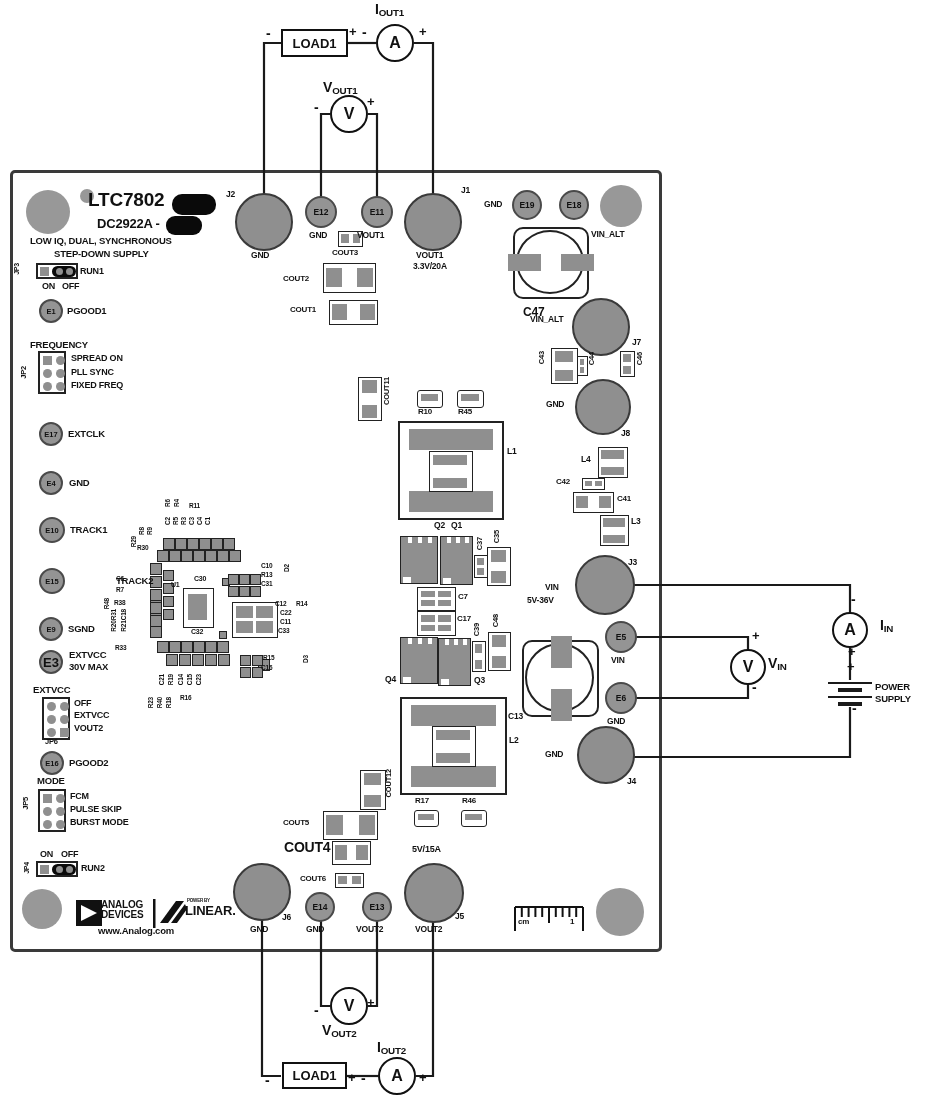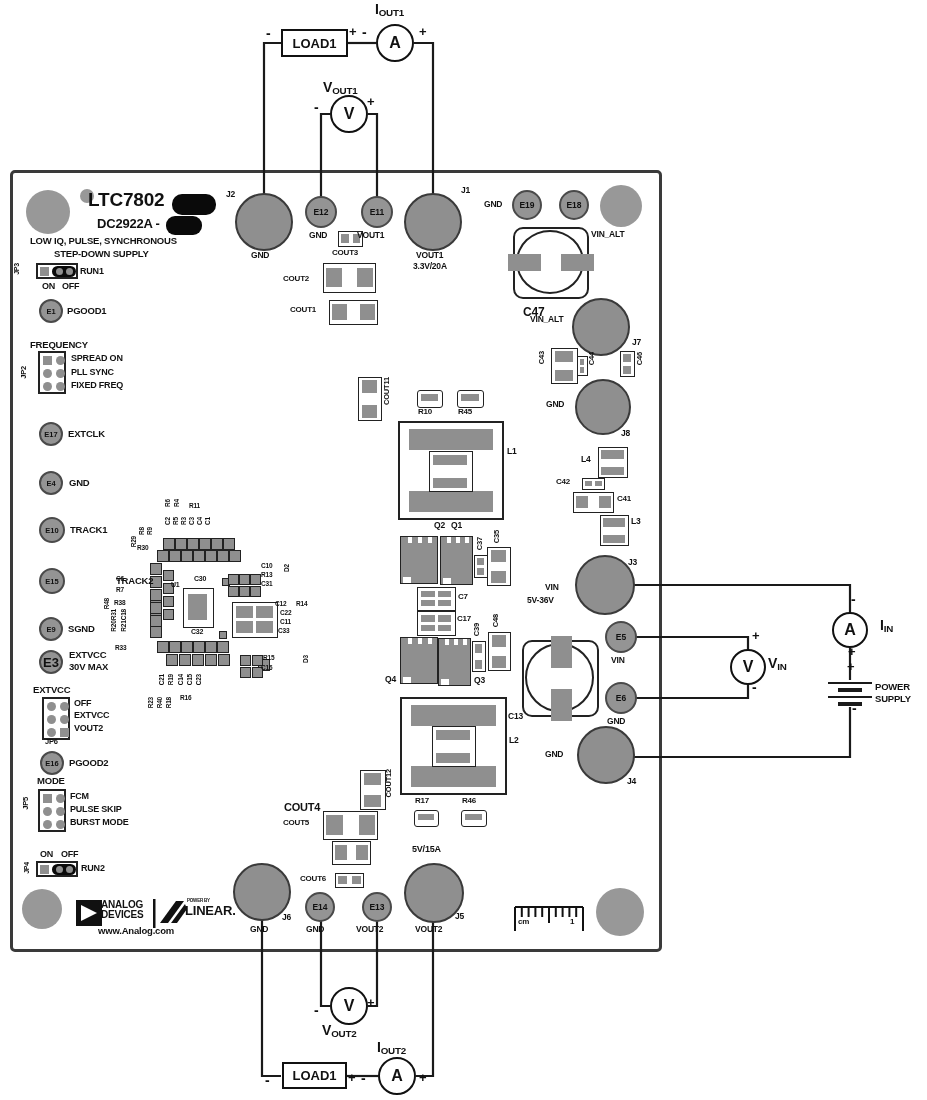--- a/index.html
+++ b/index.html
@@ -334,21 +334,21 @@
       <div class="gry" style="left: 250px; top: 574px; width: 9px; height: 9px; border: 1px solid rgb(34, 34, 34);"></div>
       <div class="gry" style="left: 228px; top: 586px; width: 9px; height: 9px; border: 1px solid rgb(34, 34, 34);"></div>
       <div class="gry" style="left: 239px; top: 586px; width: 9px; height: 9px; border: 1px solid rgb(34, 34, 34);"></div>
       <div class="gry" style="left: 250px; top: 586px; width: 9px; height: 9px; border: 1px solid rgb(34, 34, 34);"></div>
       <div class="gry" style="left: 240px; top: 655px; width: 9px; height: 9px; border: 1px solid rgb(34, 34, 34);"></div>
       <div class="gry" style="left: 252px; top: 655px; width: 9px; height: 9px; border: 1px solid rgb(34, 34, 34);"></div>
       <div class="gry" style="left: 240px; top: 667px; width: 9px; height: 9px; border: 1px solid rgb(34, 34, 34);"></div>
       <div class="gry" style="left: 252px; top: 667px; width: 9px; height: 9px; border: 1px solid rgb(34, 34, 34);"></div>
       <span class="lab" style="left: 88px; top: 190px; font-size: 19px;">LTC7802</span>
       <span class="lab" style="left: 97px; top: 217px; font-size: 13px;">DC2922A -</span>
-      <span class="lab" style="left: 30px; top: 236px; font-size: 9.5px;">LOW IQ, PULSE, SYNCHRONOUS</span>
+      <span class="lab" style="left: 30px; top: 236px; font-size: 9.5px;">LOW IQ, DUAL, SYNCHRONOUS</span>
       <span class="lab" style="left: 54px; top: 249px; font-size: 9.5px;">STEP-DOWN SUPPLY</span>
       <span class="vlab" style="left: 13px; top: 263px; font-size: 7px;">JP3</span>
       <span class="lab" style="left: 80px; top: 267px; font-size: 9px;">RUN1</span>
       <span class="lab" style="left: 42px; top: 282px; font-size: 9px;">ON</span>
       <span class="lab" style="left: 62px; top: 282px; font-size: 9px;">OFF</span>
       <span class="lab" style="left: 67px; top: 306px; font-size: 9.5px;">PGOOD1</span>
       <span class="lab" style="left: 30px; top: 340px; font-size: 9.5px;">FREQUENCY</span>
       <span class="vlab" style="left: 20px; top: 366px; font-size: 7.5px;">JP2</span>
       <span class="lab" style="left: 71px; top: 354px; font-size: 9px;">SPREAD ON</span>
       <span class="lab" style="left: 71px; top: 368px; font-size: 9px;">PLL SYNC</span>
@@ -419,21 +419,21 @@
       <span class="lab" style="left: 457px; top: 615px; font-size: 8px;">C17</span>
       <span class="vlab" style="left: 473px; top: 623px; font-size: 7.5px;">C39</span>
       <span class="vlab" style="left: 492px; top: 614px; font-size: 7.5px;">C48</span>
       <span class="lab" style="left: 385px; top: 675px; font-size: 8.5px;">Q4</span>
       <span class="lab" style="left: 474px; top: 676px; font-size: 8.5px;">Q3</span>
       <span class="lab" style="left: 509px; top: 736px; font-size: 8.5px;">L2</span>
       <span class="vlab" style="left: 385px; top: 769px; font-size: 7.5px;">COUT12</span>
       <span class="lab" style="left: 415px; top: 797px; font-size: 8px;">R17</span>
       <span class="lab" style="left: 462px; top: 797px; font-size: 8px;">R46</span>
       <span class="lab" style="left: 283px; top: 819px; font-size: 8px;">COUT5</span>
-      <span class="lab" style="left: 284px; top: 802px; font-size: 11px;">COUT4</span>
+      <span class="lab" style="left: 284px; top: 840px; font-size: 14px;">COUT4</span>
       <span class="lab" style="left: 300px; top: 875px; font-size: 8px;">COUT6</span>
       <span class="lab" style="left: 412px; top: 845px; font-size: 9px;">5V/15A</span>
       <span class="lab" style="left: 282px; top: 913px; font-size: 8.5px;">J6</span>
       <span class="lab" style="left: 250px; top: 925px; font-size: 8.5px;">GND</span>
       <span class="lab" style="left: 306px; top: 925px; font-size: 8.5px;">GND</span>
       <span class="lab" style="left: 356px; top: 925px; font-size: 8.5px;">VOUT2</span>
       <span class="lab" style="left: 455px; top: 912px; font-size: 8.5px;">J5</span>
       <span class="lab" style="left: 415px; top: 925px; font-size: 8.5px;">VOUT2</span>
       <span class="vlab" style="left: 165px; top: 499px; font-size: 6.5px;">R6</span>
       <span class="vlab" style="left: 174px; top: 499px; font-size: 6.5px;">R4</span>

